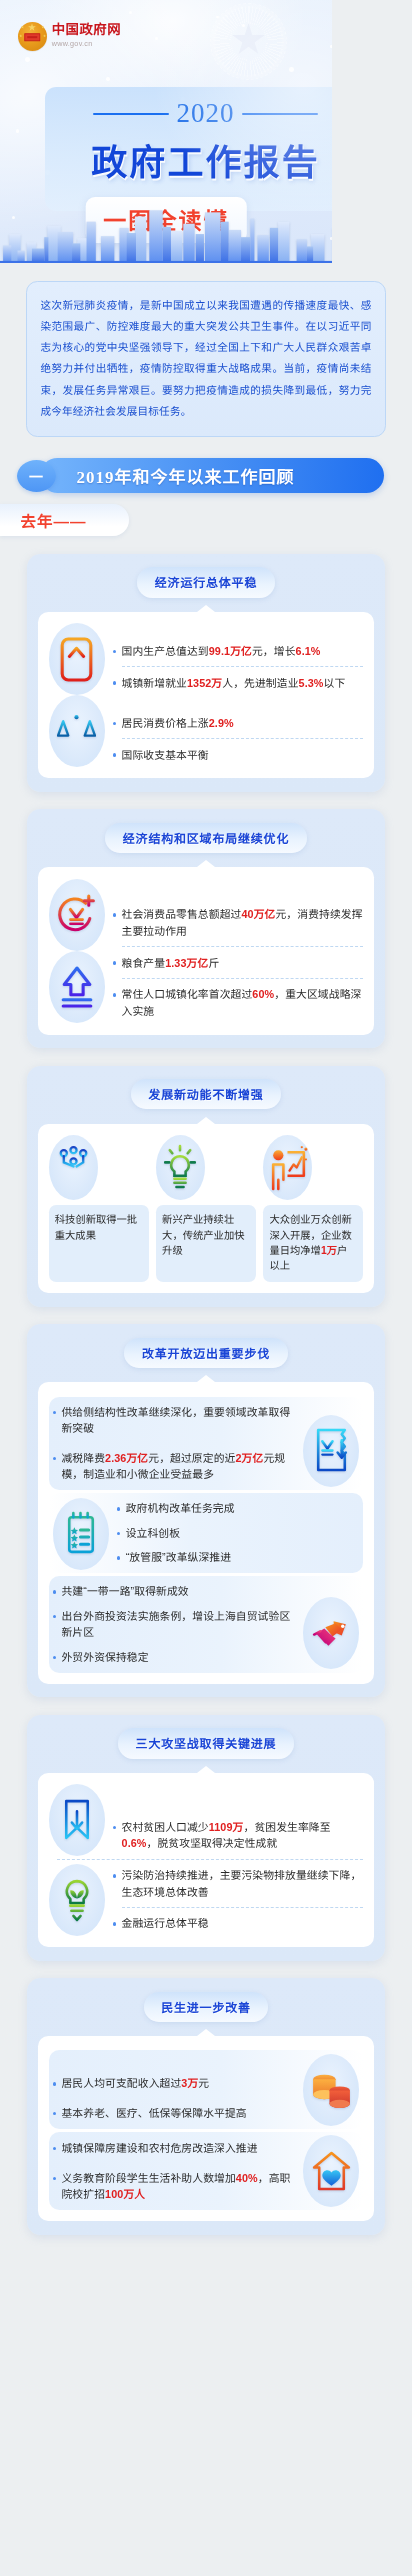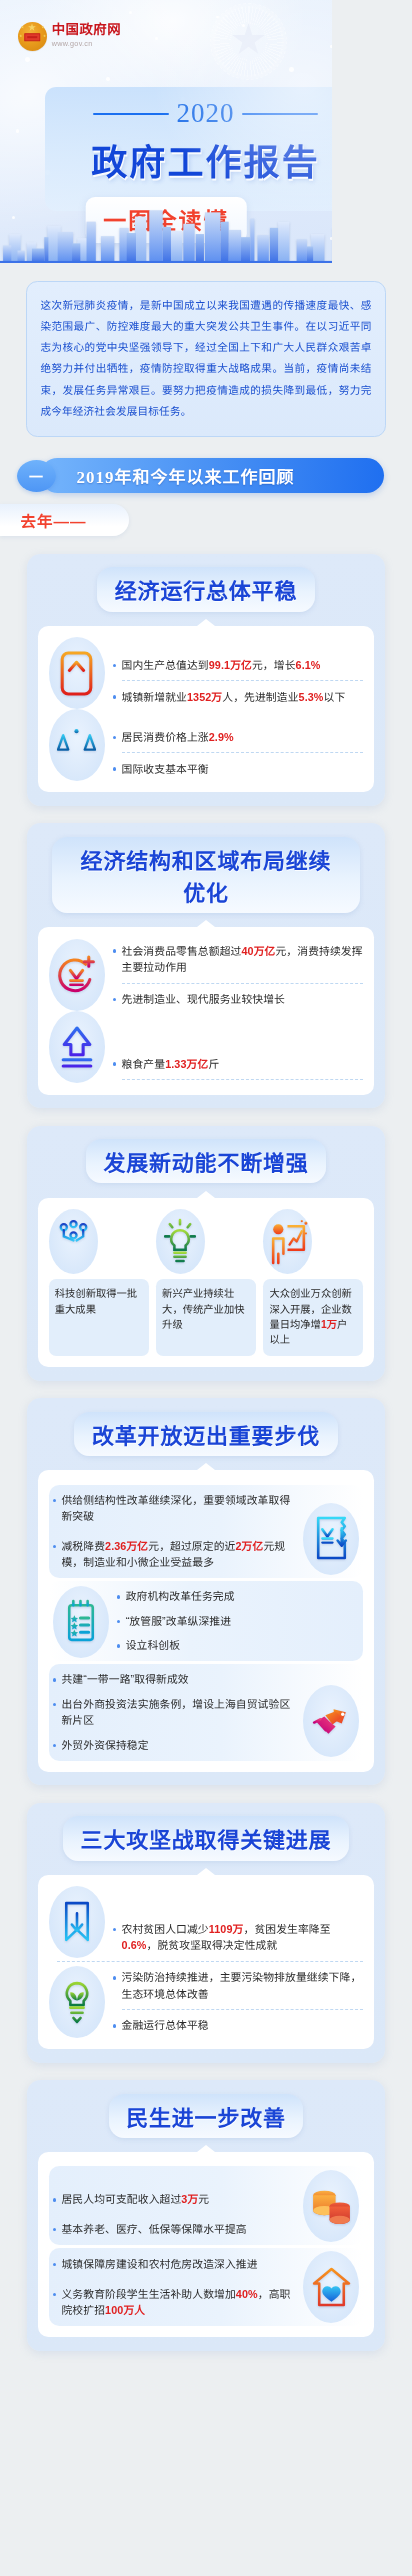--- a/index.html
+++ b/index.html
@@ -155,21 +155,21 @@
     position:relative;
   }
   .card-title{
     margin:0 auto; display:block; width:fit-content; max-width:92%;
     background:linear-gradient(180deg,#cfe3fb 0%,#e9f3fe 55%,#f6faff 100%);
     border-radius:15.5px; padding:6.2px 17.5px;
     box-shadow:0 1.5px 5.2px rgba(130,165,215,.22);
     text-align:center;
   }
   .card-title span{
-    font-size:22px; font-weight:700; color:#1a45d6; letter-spacing:0.8px;
+    font-size:12px; font-weight:700; color:#1a45d6; letter-spacing:0.8px;
     font-family:"Liberation Serif","DejaVu Serif",serif;
     text-shadow:0.5px 0.5px 0 rgba(255,255,255,.85);
   }
   .notch{ width:0;height:0;margin:0 auto;
     border-left:9.3px solid transparent;border-right:9.3px solid transparent;
     border-bottom:7.2px solid #fff; position:relative; top:7.2px;}
   .card-body{
     background:#fff; border-radius:10.3px; margin-top:7.2px; padding:11.3px 10.3px;
   }
 
@@ -442,24 +442,20 @@
             <path d="M28 54 L52 54 M28 62 L52 62" stroke="url(#g3)" stroke-width="5" stroke-linecap="round"></path>
             <path d="M64 8 L64 26 M55 17 L73 17" stroke="url(#g3)" stroke-width="6" stroke-linecap="round"></path>
           </svg>
         </div>
         <div class="bullets">
           <div class="bullet">
             <span class="dot"></span>
             <span class="txt"><span>社会消费品零售总额超过</span><b>40万亿</b><span>元，消费持续发挥主要拉动作用</span></span>
           </div>
           <div class="dash"></div>
-          <div class="bullet">
-            <span class="dot"></span>
-            <span class="txt">先进制造业、现代服务业较快增长</span>
-          </div>
         </div>
       </div>
 
       <div class="row">
         <div class="icon-oval">
           <svg width="38" height="44" viewBox="0 0 74 86">
             <defs>
                 <linearGradient id="g4" x1="0" y1="0" x2="0" y2="1">
               <stop offset="0%" stop-color="#2f6df0"></stop>
                   <stop offset="100%" stop-color="#4b22e8"></stop>
@@ -468,20 +464,24 @@
             <path d="M37 6 L62 38 L49 38 L49 58 L25 58 L25 38 L12 38 Z" fill="none" stroke="url(#g4)" stroke-width="6" stroke-linejoin="round"></path>
             <path d="M10 68 L64 68 M10 80 L64 80" stroke="url(#g4)" stroke-width="6" stroke-linecap="round"></path>
           </svg>
         </div>
         <div class="bullets">
           <div class="bullet">
             <span class="dot"></span>
             <span class="txt"><span>粮食产量</span><b>1.33万亿</b><span>斤</span></span>
           </div>
           <div class="dash"></div>
+          <div class="bullet">
+            <span class="dot"></span>
+            <span class="txt"><span>常住人口城镇化率首次超过</span><b>60%</b><span>，重大区域战略深入实施</span></span>
+          </div>
         </div>
       </div>
 
     </div>
   </div>
 
   <div class="card">
     <div class="card-title">
       <span>发展新动能不断增强</span>
     </div>
@@ -620,25 +620,25 @@
               <path d="M34 39 h16 M34 53 h16 M34 67 h16" stroke="url(#g9)" stroke-width="6" stroke-linecap="round"></path>
             </svg>
           </div>
           <div class="bullets">
             <div class="bullet">
               <span class="dot"></span>
               <span class="txt">政府机构改革任务完成</span>
             </div>
             <div class="bullet">
               <span class="dot"></span>
+              <span class="txt">设立科创板</span>
+            </div>
+            <div class="bullet">
+              <span class="dot"></span>
               <span class="txt">“放管服”改革纵深推进</span>
-            </div>
-            <div class="bullet">
-              <span class="dot"></span>
-              <span class="txt">设立科创板</span>
             </div>
           </div>
         </div>
       </div>
 
       <div class="panel">
         <div class="row">
           <div class="bullets">
             <div class="bullet">
               <span class="dot"></span>

